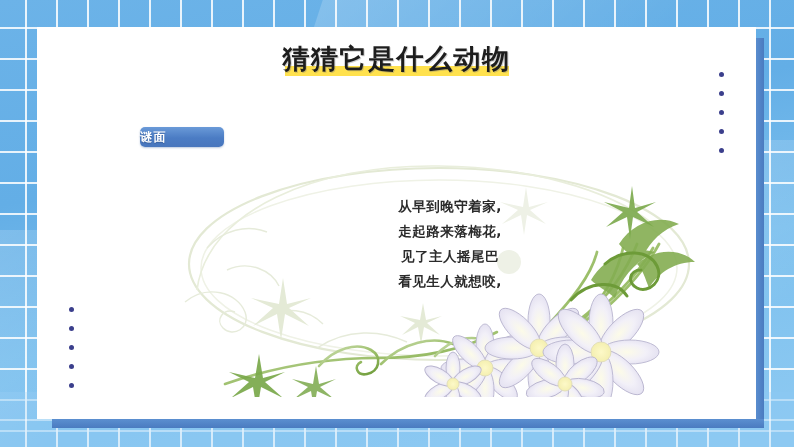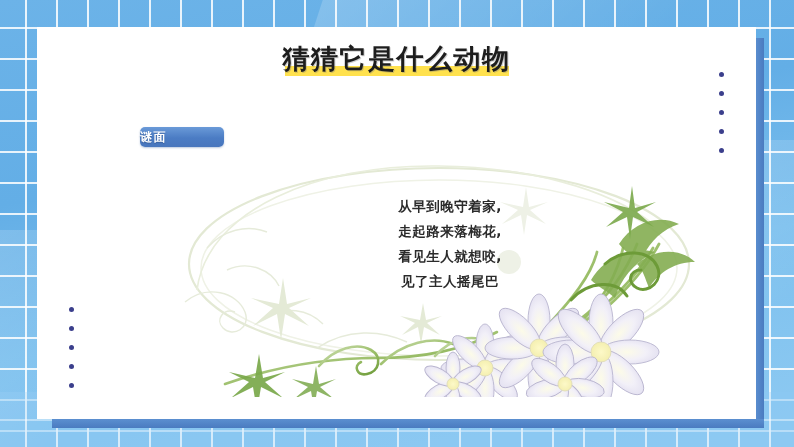--- a/index.html
+++ b/index.html
@@ -361,18 +361,18 @@
             <ellipse cx="0" cy="-16" rx="7" ry="16" transform="rotate(300)"></ellipse>
           </g>
           <circle cx="0" cy="0" r="6" fill="url(#coreGrad)" stroke="#e0dcb8"></circle>
         </g>
       </g>
     </svg>
 
     <div class="verse">
       <div class="verse-line">从早到晚守着家,</div>
       <div class="verse-line">走起路来落梅花,</div>
+      <div class="verse-line">见了主人摇尾巴</div>
       <div class="verse-line">看见生人就想咬,</div>
-      <div class="verse-line">见了主人摇尾巴</div>
     </div>
 
   </div>
 </div>
 
 </body></html>

